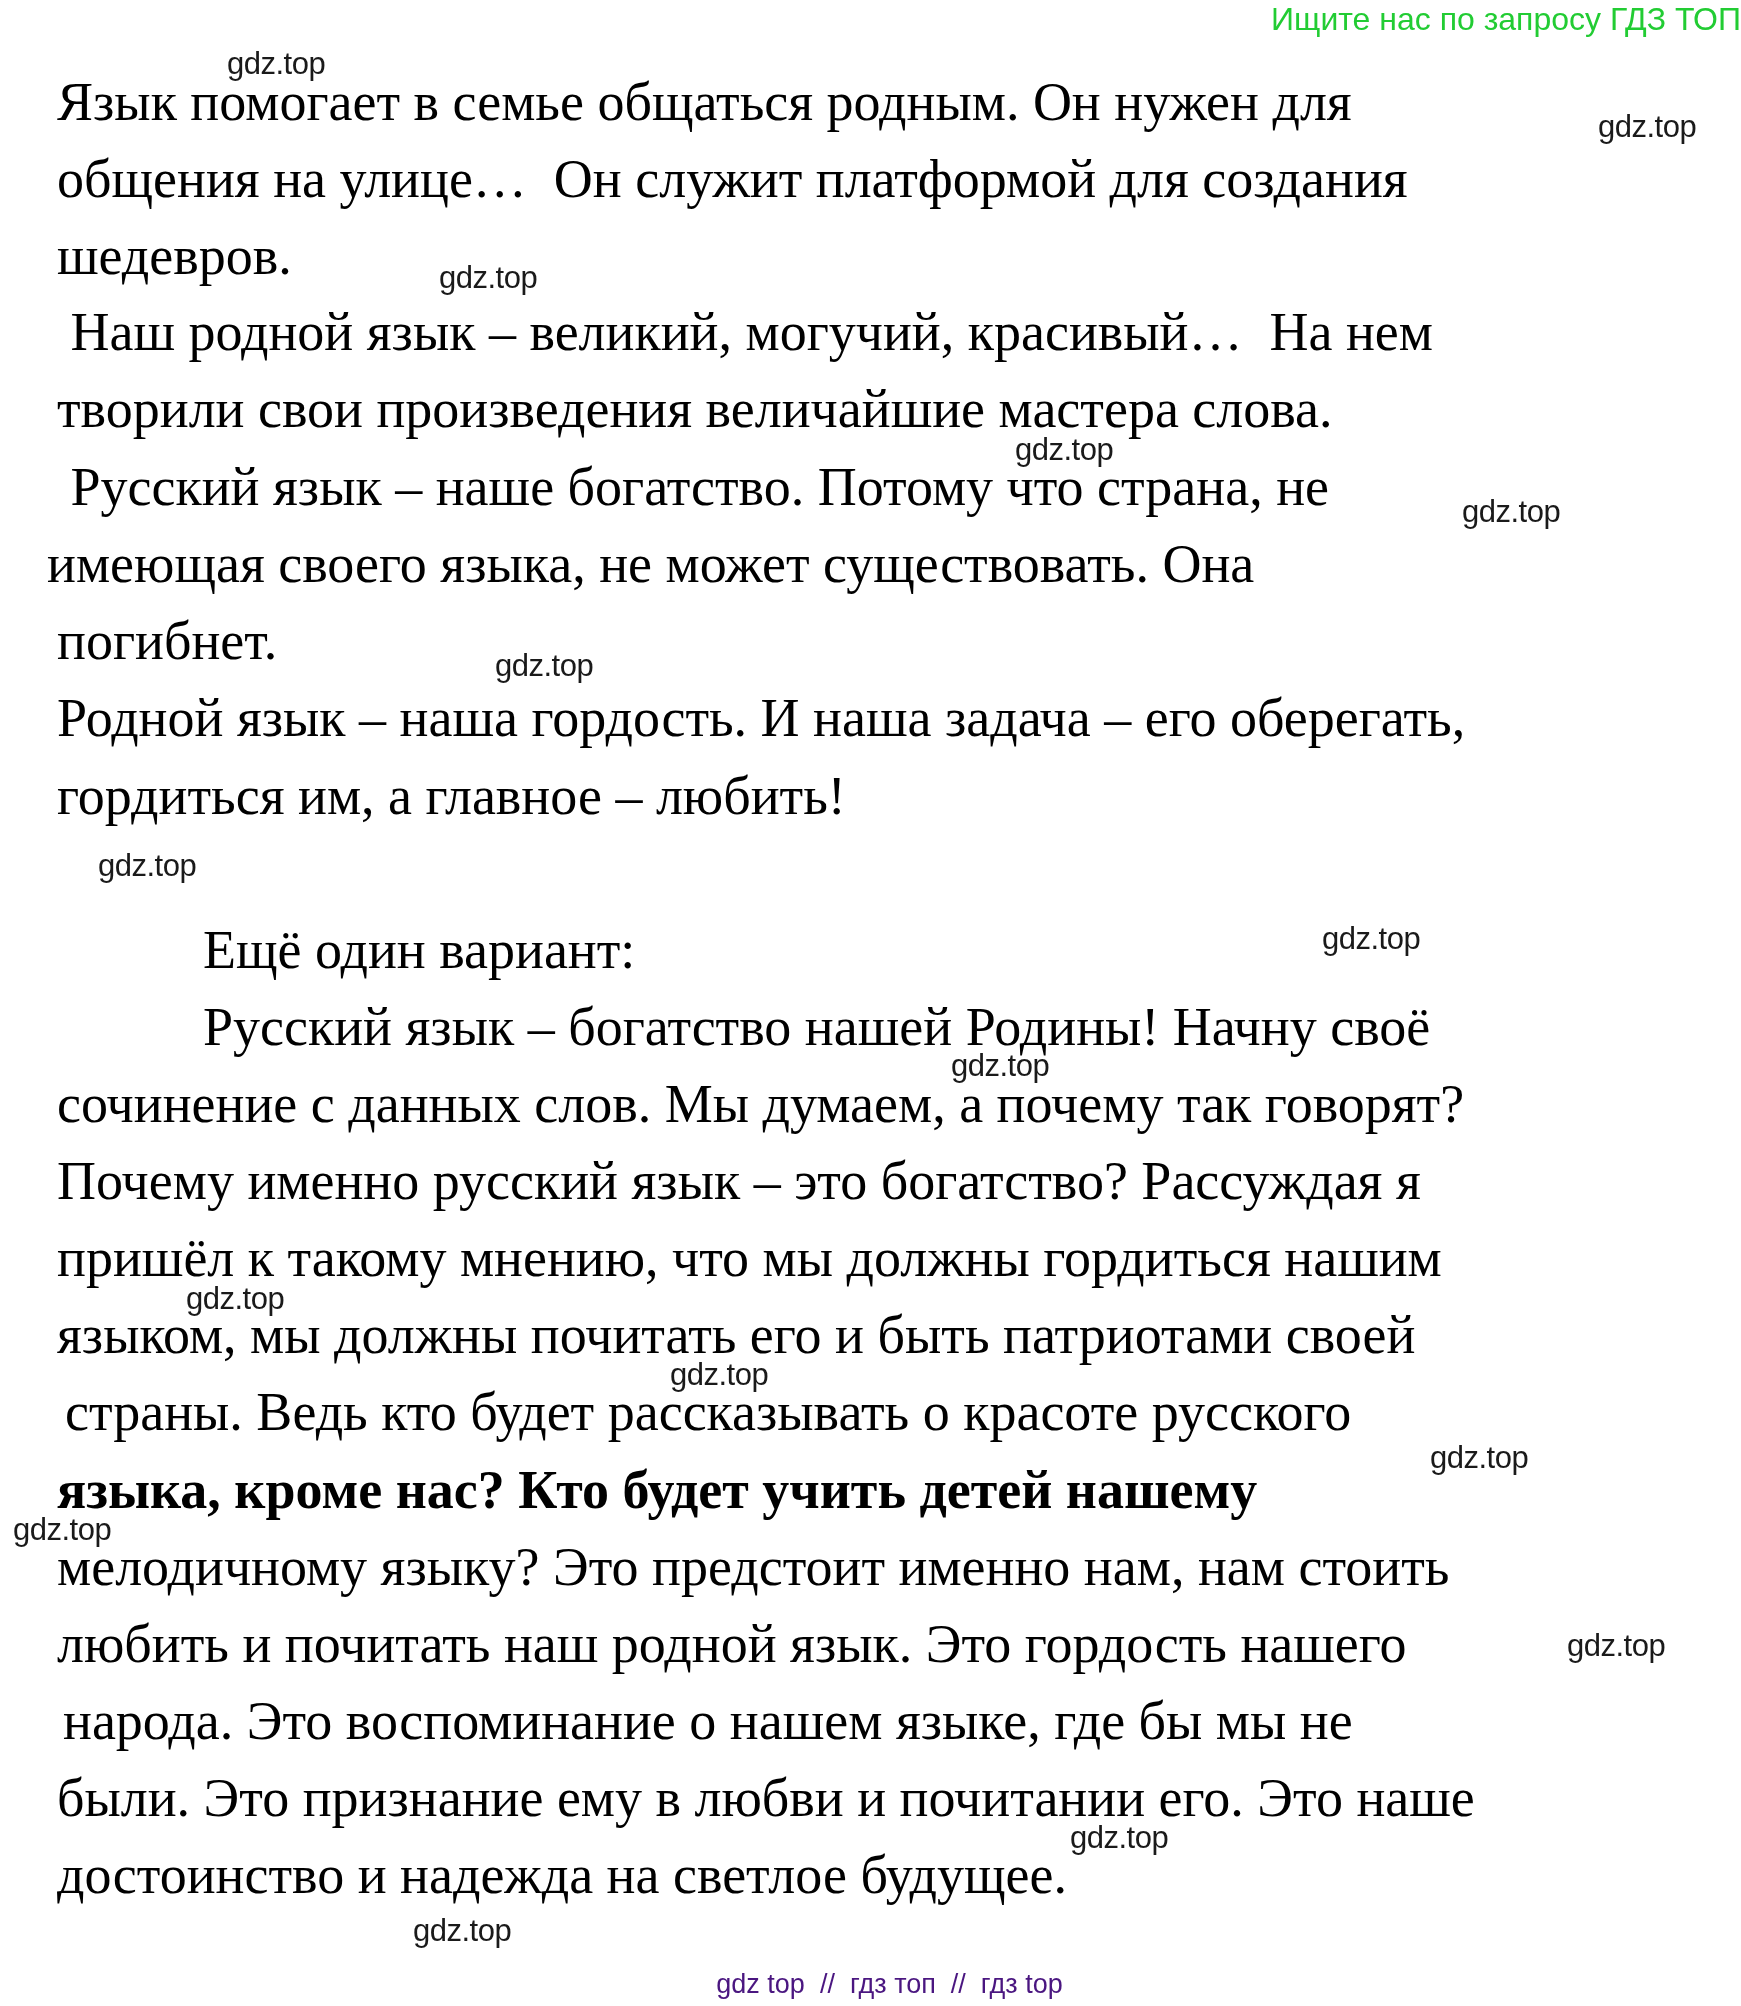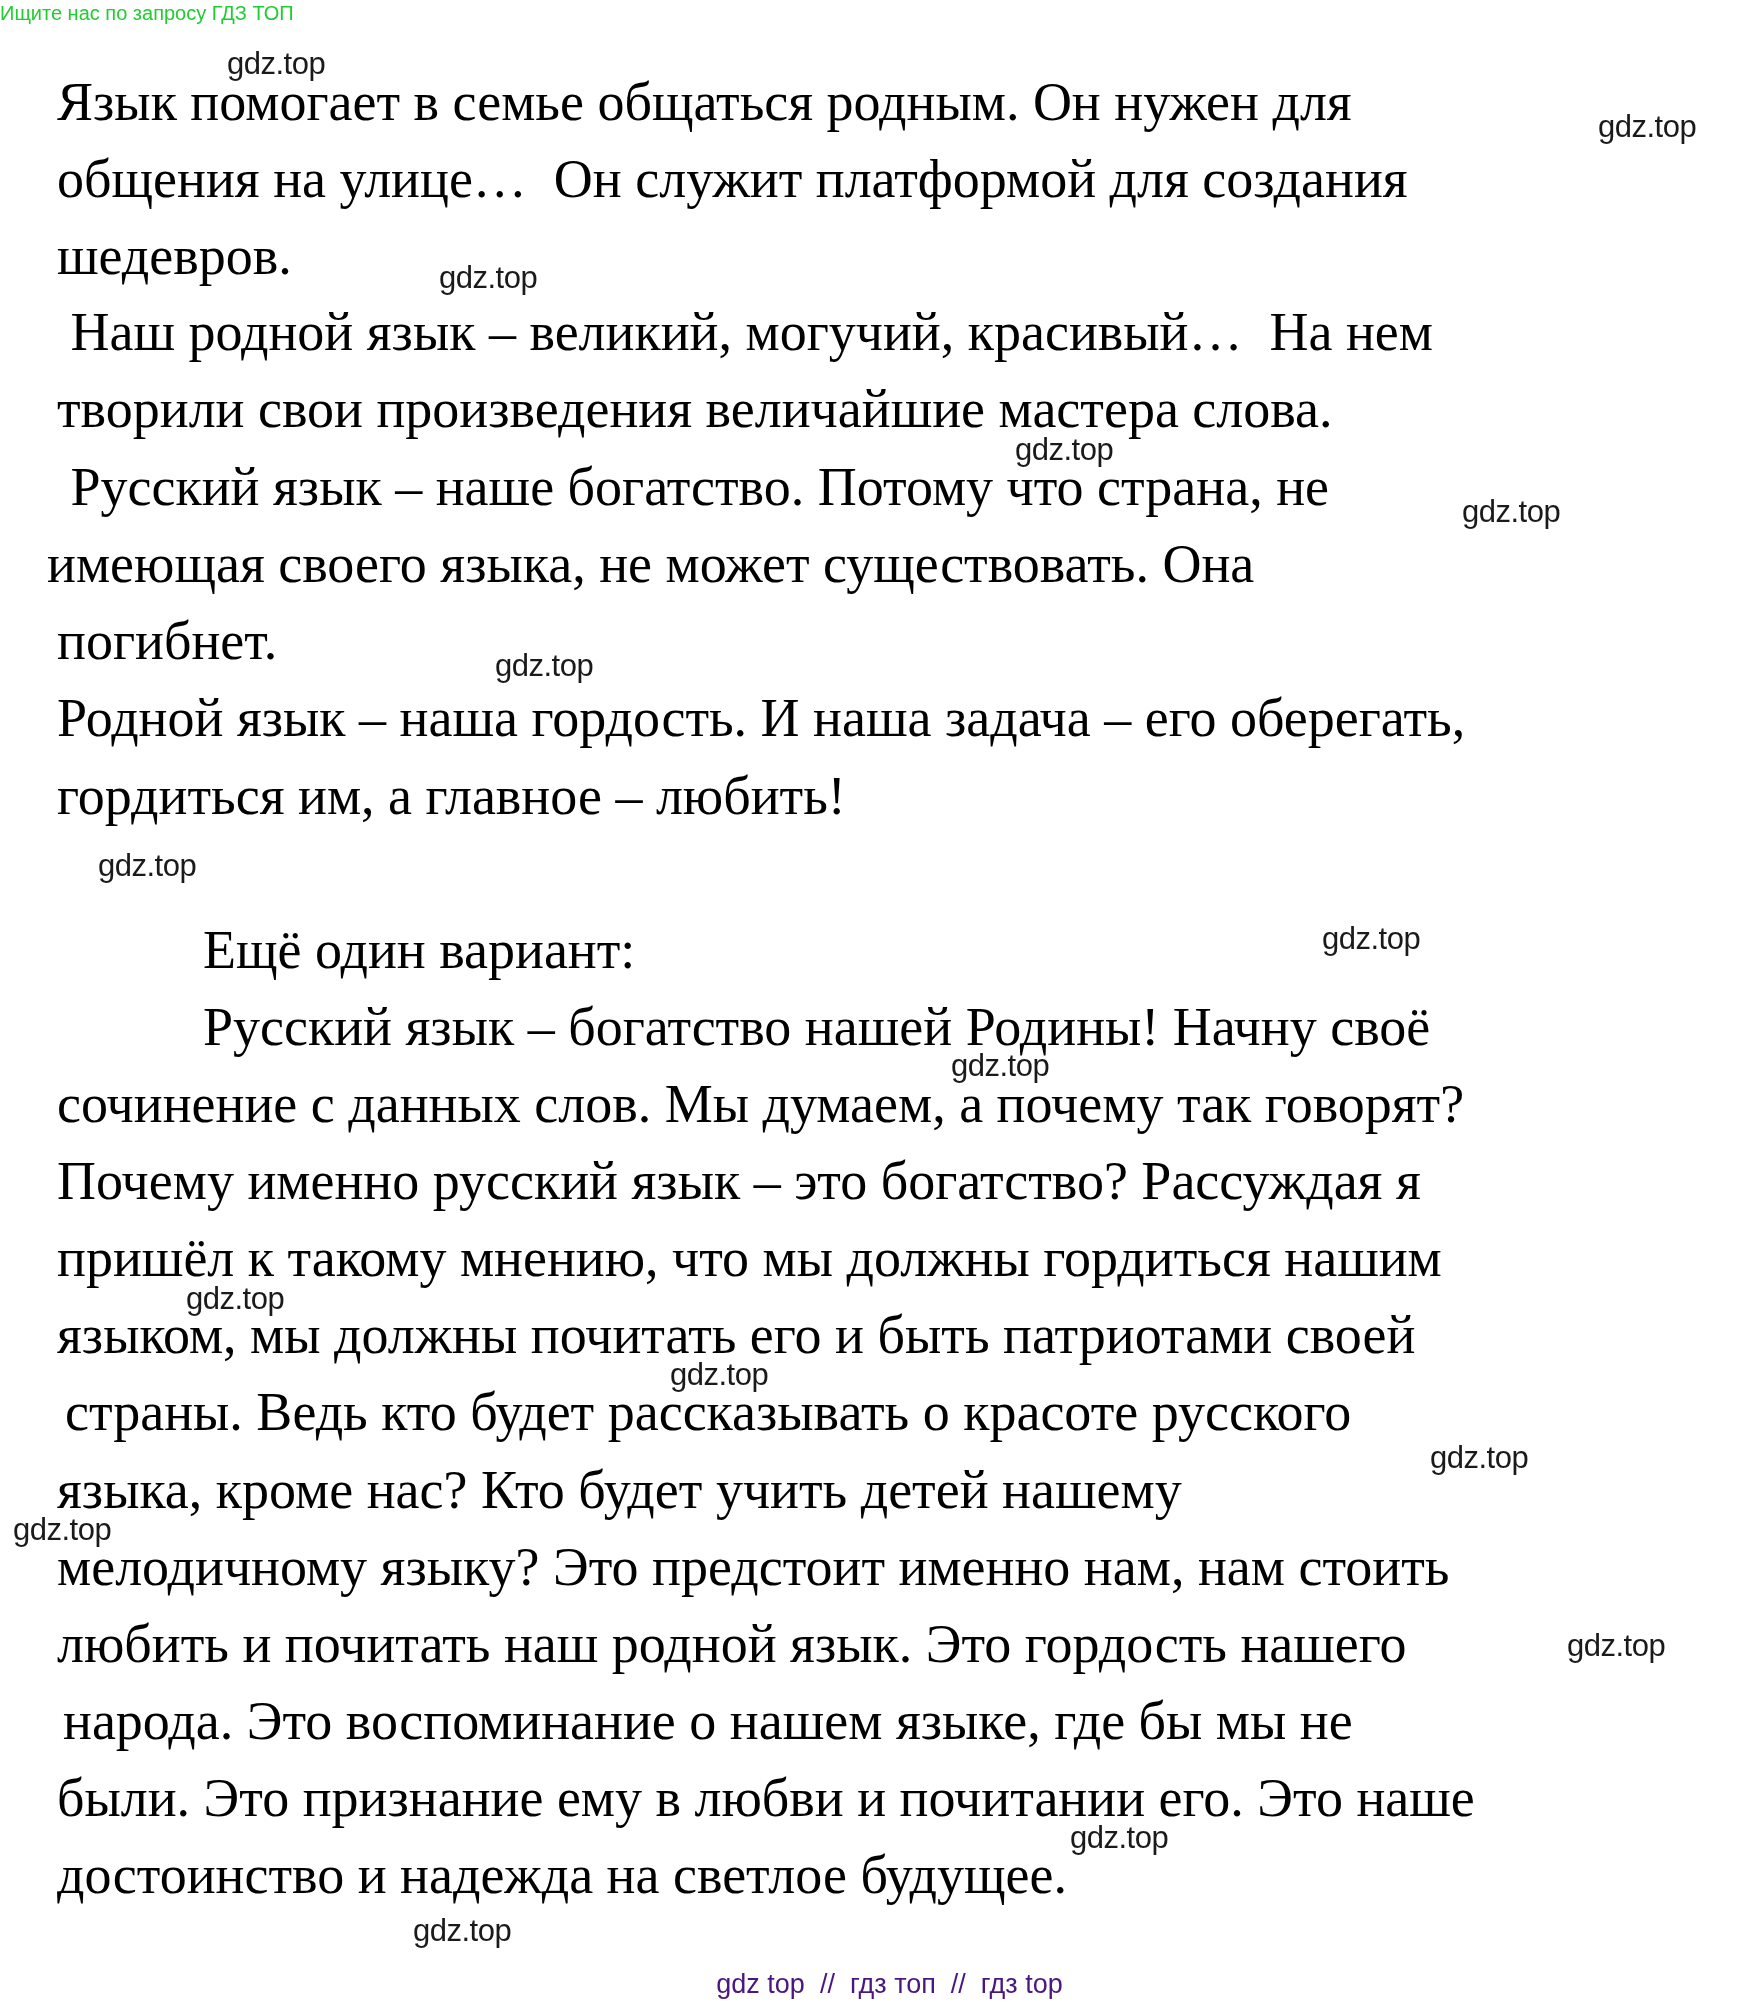--- a/index.html
+++ b/index.html
@@ -11,23 +11,23 @@
       width: 1741px;
       height: 2006px;
       position: relative;
       overflow: hidden;
     }
     .header {
       position: absolute;
       top: 3px;
       left: 0;
       width: 1741px;
-      text-align: left;
+      text-align: right;
       font-family: "Liberation Sans", sans-serif;
-      font-size: 20px;
+      font-size: 32px;
       line-height: 1;
       color: #22cc33;
       white-space: nowrap;
     }
     .footer {
       position: absolute;
       top: 1971px;
       left: 0;
       width: 1741px;
       text-align: center;
@@ -81,21 +81,21 @@
   <div class="line" style="left:57px; top:691px;">Родной язык – наша гордость. И наша задача – его оберегать,</div>
   <div class="line" style="left:57px; top:769px;">гордиться им, а главное – любить!</div>
 
   <div class="line" style="left:203px; top:923px;">Ещё один вариант:</div>
   <div class="line" style="left:203px; top:1000px;">Русский язык – богатство нашей Родины! Начну своё</div>
   <div class="line" style="left:57px; top:1077px;">сочинение с данных слов. Мы думаем, а почему так говорят?</div>
   <div class="line" style="left:57px; top:1154px;">Почему именно русский язык – это богатство? Рассуждая я</div>
   <div class="line" style="left:57px; top:1231px;">пришёл к такому мнению, что мы должны гордиться нашим</div>
   <div class="line" style="left:57px; top:1308px;">языком, мы должны почитать его и быть патриотами своей</div>
   <div class="line" style="left:57px; top:1385px;margin-left:8px;">страны. Ведь кто будет рассказывать о красоте русского</div>
-  <div class="line" style="left:57px; top:1463px;">языка, кроме нас? Кто будет учить детей нашему</div>
+  <div class="line" style="left:57px; top:1463px;font-weight:bold;">языка, кроме нас? Кто будет учить детей нашему</div>
   <div class="line" style="left:57px; top:1540px;">мелодичному языку? Это предстоит именно нам, нам стоить</div>
   <div class="line" style="left:57px; top:1617px;">любить и почитать наш родной язык. Это гордость нашего</div>
   <div class="line" style="left:63px; top:1694px;">народа. Это воспоминание о нашем языке, где бы мы не</div>
   <div class="line" style="left:57px; top:1771px;">были. Это признание ему в любви и почитании его. Это наше</div>
   <div class="line" style="left:57px; top:1848px;">достоинство и надежда на светлое будущее.</div>
 
   <div class="wm" style="left:227px;  top:48px;">gdz.top</div>
   <div class="wm" style="left:1598px; top:111px;">gdz.top</div>
   <div class="wm" style="left:439px;  top:262px;">gdz.top</div>
   <div class="wm" style="left:1015px; top:434px;">gdz.top</div>

